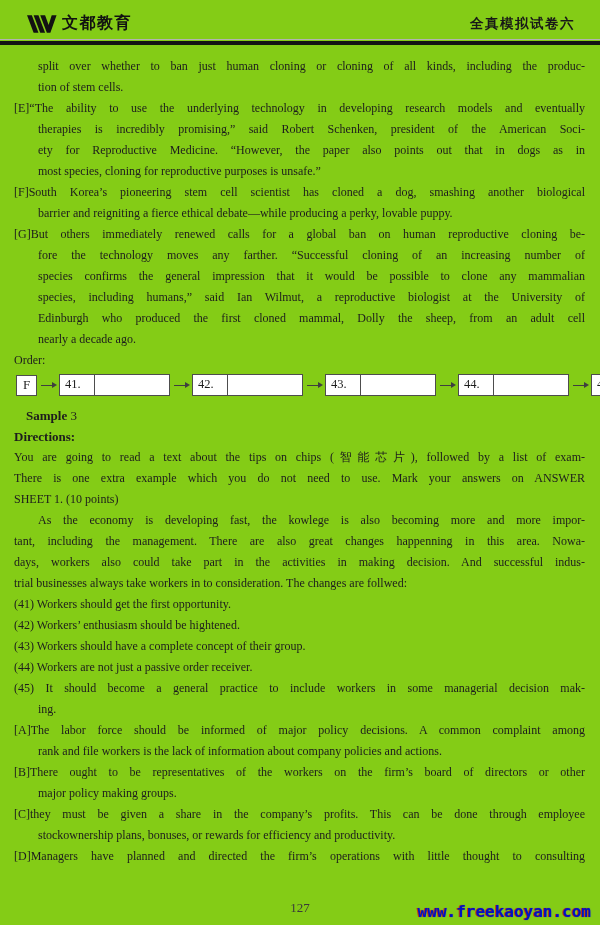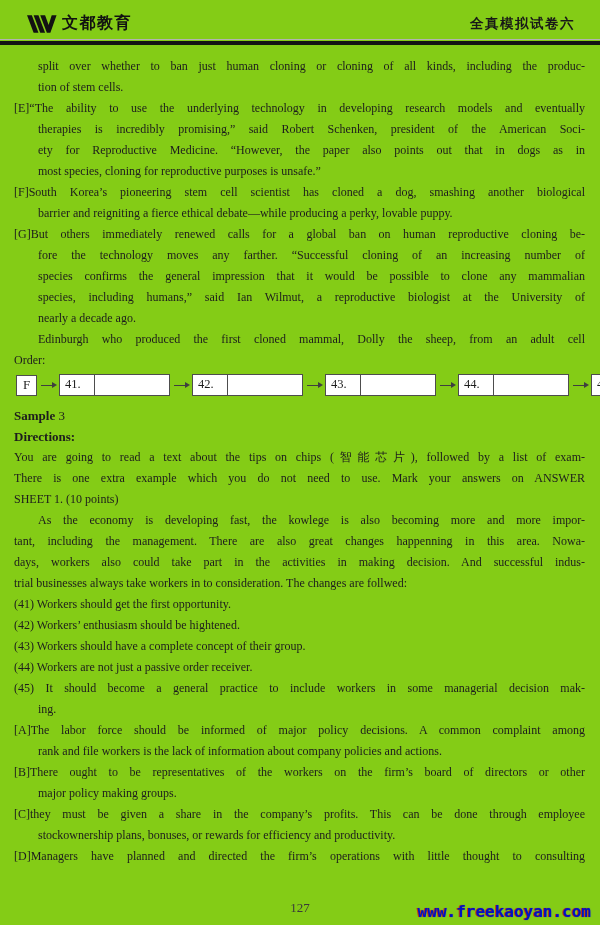--- a/index.html
+++ b/index.html
@@ -23,21 +23,21 @@
   .fc-box{display:inline-flex;align-items:center;justify-content:center;min-width:15px;height:19px;
           border:1px solid #4d4d4d;font-size:13px;padding:0 2px;background:#fff;}
   .fc-arrow{position:relative;flex:0 0 14px;height:1px;background:#3f3f3f;margin:0 4px;}
   .fc-arrow::after{content:"";position:absolute;right:-2px;top:-3px;width:0;height:0;
           border-left:5px solid #3f3f3f;border-top:3px solid transparent;border-bottom:3px solid transparent;}
   .fc-slots{display:flex;align-items:center;}
   .fc-slot{display:inline-flex;height:22px;border:1px solid #4d4d4d;background:#fff;box-sizing:border-box;gap:41px;}
   .fc-num{width:35px;font-size:12.5px;padding:2px 0 0 5px;border-right:1px solid #4d4d4d;box-sizing:border-box;}
   .fc-blank{width:33px;}
   
-  .sample-h{margin:9px 0 0;font-size:13px;line-height:21px;height:21px;font-weight:normal;}
+  .sample-h{margin:9px 12px 0;font-size:13px;line-height:21px;height:21px;font-weight:normal;}
   .sample-h b{font-weight:bold;}
   .dir-h{font-weight:bold;font-size:13px;line-height:21px;height:21px;}
   
   .pageno{position:absolute;left:0;right:0;bottom:9px;text-align:center;font-size:13px;color:#3a3a3a;}
   .watermark{position:absolute;right:9px;bottom:4px;font-family:"DejaVu Sans Mono",monospace;
           font-weight:bold;font-size:16px;letter-spacing:0;color:#0013c0;
           text-shadow:-1px 0 0 #cf3a00,0 0 1px #2a33d0;text-decoration:none;padding-left:48px;}
 </style>
 </head>
 <body>
@@ -79,23 +79,23 @@
         <div class="ln ind">barrier and reigniting a fierce ethical debate—while producing a perky, lovable puppy.</div>
 
         <div class="ln jst">[G]But others immediately renewed calls for a global ban on human reproductive cloning be-</div>
 
         <div class="ln ind jst">fore the technology moves any farther. “Successful cloning of an increasing number of</div>
 
         <div class="ln ind jst">species confirms the general impression that it would be possible to clone any mammalian</div>
 
         <div class="ln ind jst">species, including humans,” said Ian Wilmut, a reproductive biologist at the University of</div>
 
+        <div class="ln ind jst">Edinburgh who produced the first cloned mammal, Dolly the sheep, from an adult cell</div>
+
         <div class="ln ind">nearly a decade ago.</div>
-
-        <div class="ln ind jst">Edinburgh who produced the first cloned mammal, Dolly the sheep, from an adult cell</div>
       </section>
 
     <div class="ln">Order:</div>
 
     <div class="fc">
       <span class="fc-box">F</span>
       <span class="fc-arrow"></span>
       <span class="fc-slots">
 
           <span class="fc-slot">

